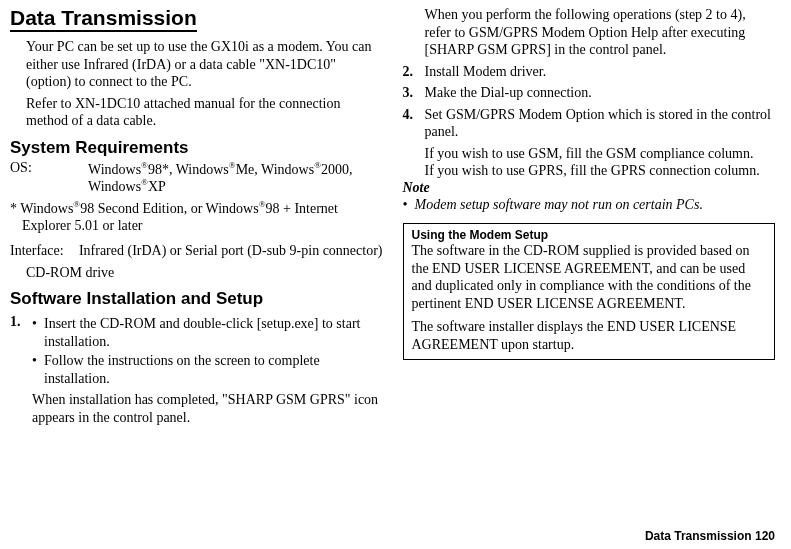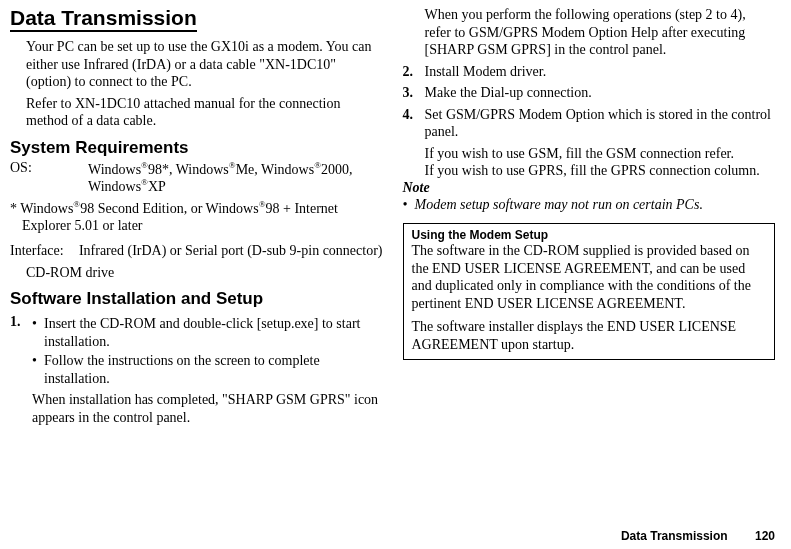--- a/index.html
+++ b/index.html
@@ -133,21 +133,21 @@
     margin: 0;
   }
   .footer {
     position: absolute;
     bottom: 6px;
     right: 16px;
     font-family: Arial, Helvetica, sans-serif;
     font-weight: bold;
     font-size: 12px;
   }
-  .footer .pn { margin-left: 24px; }
+  .footer .pn { }
 </style>
 </head>
 <body>
 
 <div class="page">
   <div class="col">
     <h1 class="section-title">Data Transmission</h1>
     <p class="body">Your PC can be set up to use the GX10i as a modem. You can either use Infrared (IrDA) or a data cable "XN-1DC10" (option) to connect to the PC.</p>
     <p class="body">Refer to XN-1DC10 attached manual for the connection method of a data cable.</p>
 
@@ -197,21 +197,21 @@
         <div class="stepbody">Install Modem driver.</div>
       </li>
       <li>
         <span class="num">3.</span>
         <div class="stepbody">Make the Dial-up connection.</div>
       </li>
       <li>
         <span class="num">4.</span>
         <div class="stepbody">
           <div>Set GSM/GPRS Modem Option which is stored in the control panel.</div>
-          <div class="step-follow">If you wish to use GSM, fill the GSM connection refer.</div>
+          <div class="step-follow">If you wish to use GSM, fill the GSM compliance column.</div>
           <div>If you wish to use GPRS, fill the GPRS connection column.</div>
         </div>
       </li>
     </ol>
 
     <div class="note-head">Note</div>
     <div class="note-body">
       <span class="dot">•</span>
       <span class="ntxt">Modem setup software may not run on certain PCs.</span>
     </div>

